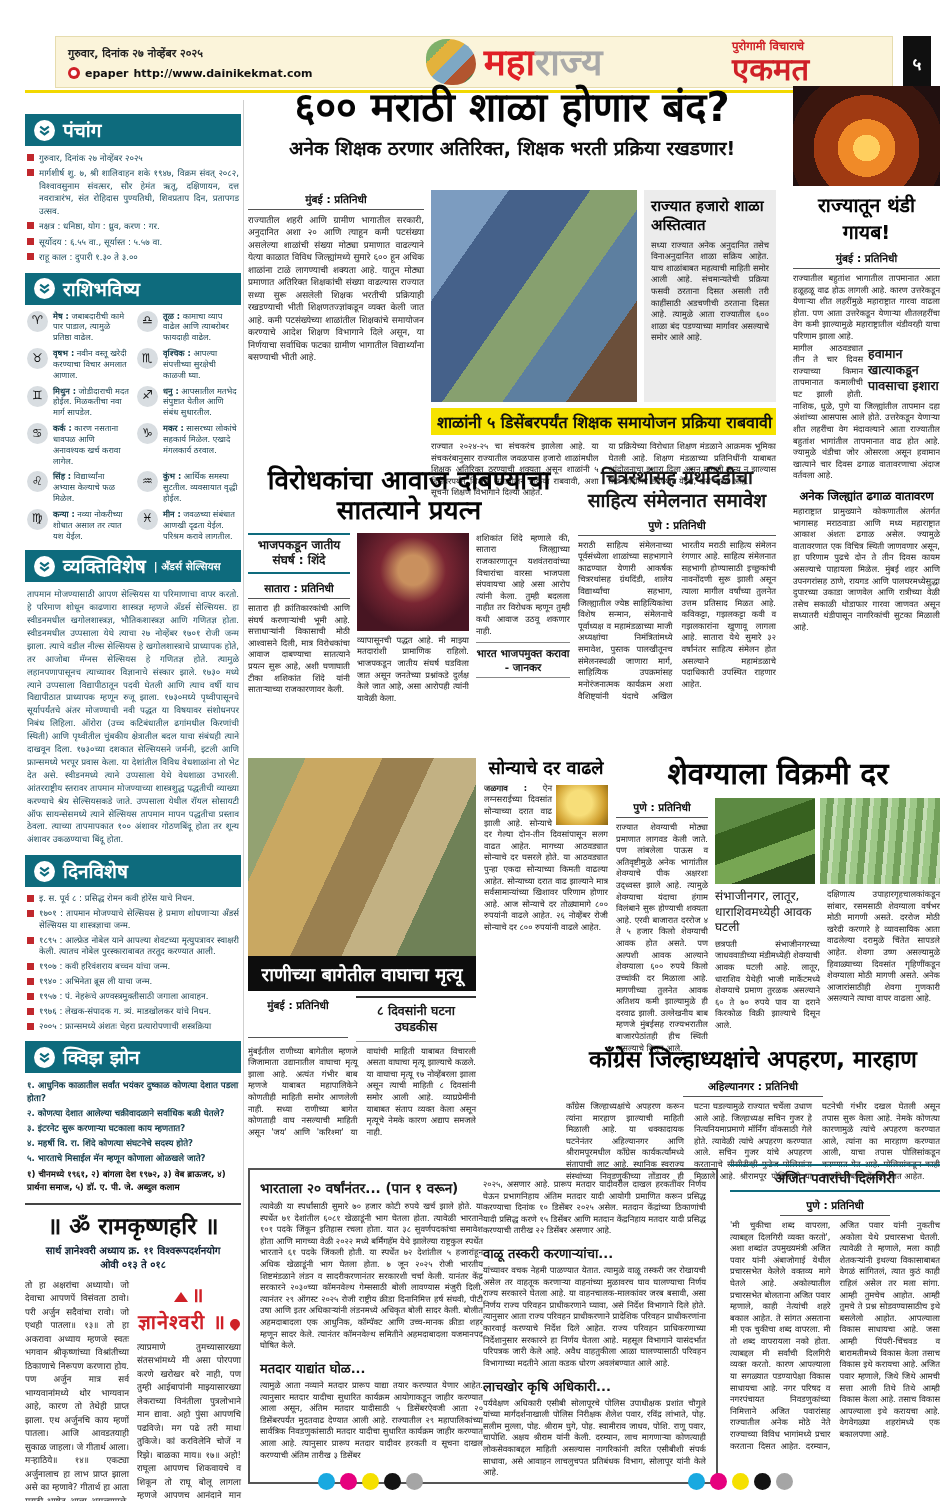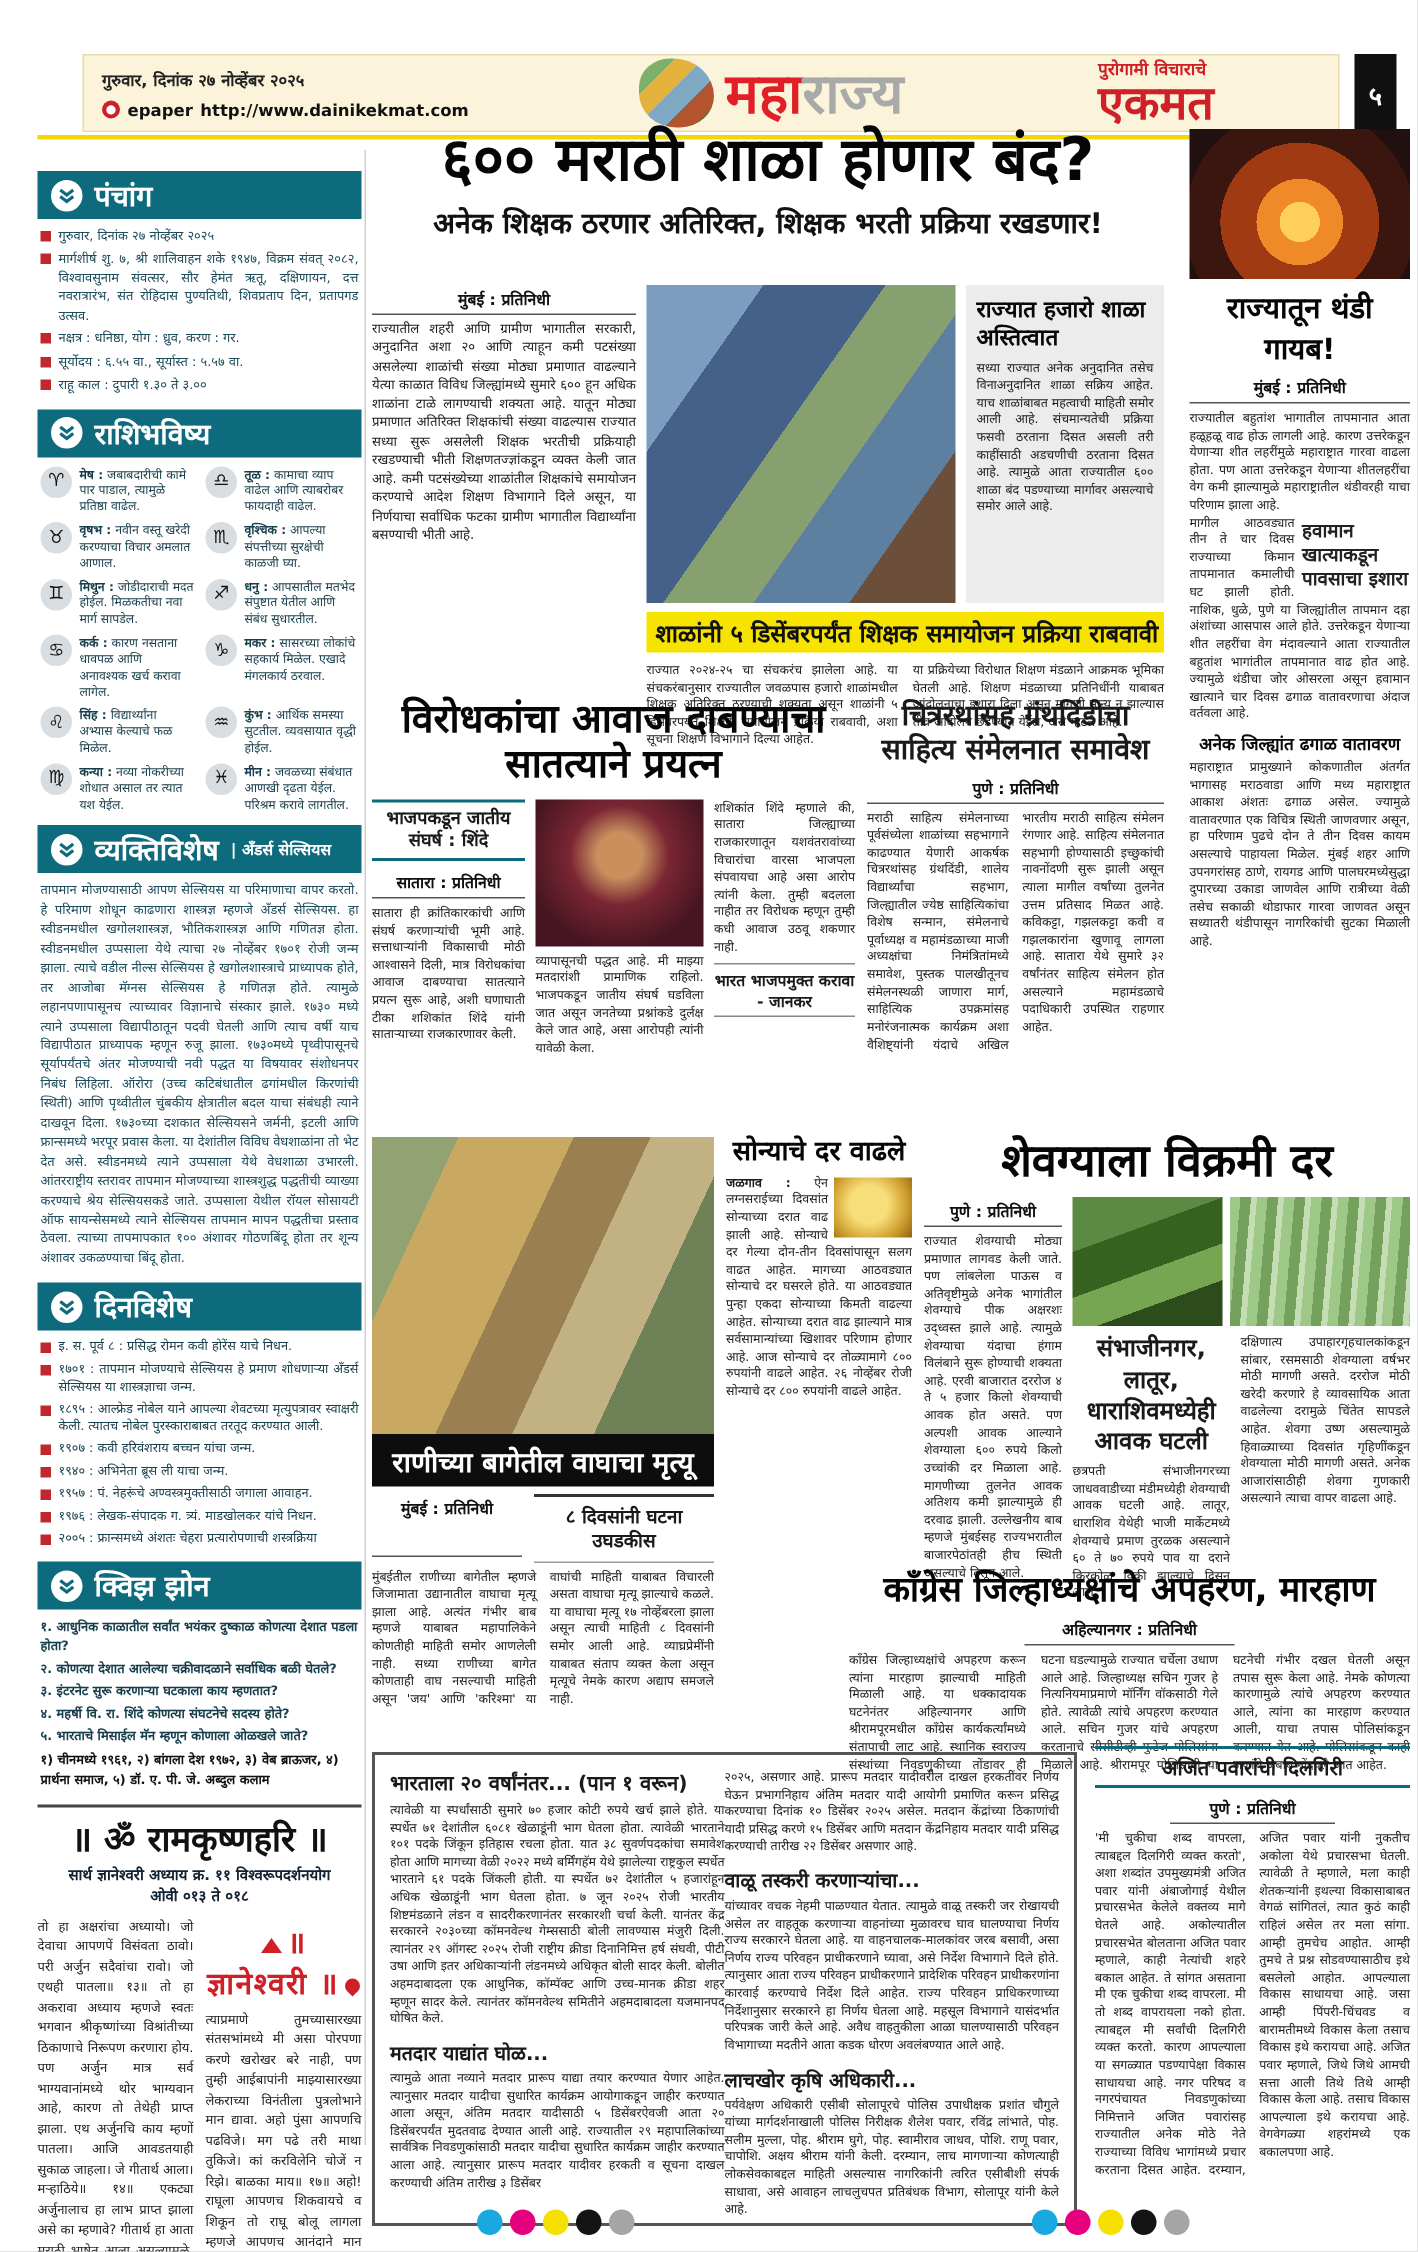--- a/index.html
+++ b/index.html
@@ -95,21 +95,21 @@
 
   .shevga h3 { font-size:30px; font-weight:bold; text-align:center; color:#060606; margin-bottom:5px; }
   .shevga-main { display:flex; gap:7px; }
   .shevga-bodycol { width:92px; }
   .shevga-right { flex:1; }
   .veg-row { display:flex; gap:5px; height:86px; margin-bottom:5px; }
   .veg1 { width:100px; background:linear-gradient(160deg,#5d8a43 0 30%,#37611f 30% 55%,#77a653 55% 75%,#2c4c1b 75%); }
   .veg2 { flex:1; background:repeating-linear-gradient(95deg,#9ec888 0 7px,#74a15c 7px 14px,#c4ddb4 14px 18px); }
   .shevga-bottom { display:flex; gap:7px; }
   .cap-box { width:105px; }
-  .cap-title { font-size:16px; font-weight:bold; line-height:1.3; margin-bottom:3px;text-align:center; }
+  .cap-title { font-size:12px; font-weight:normal; line-height:1.3; margin-bottom:3px; }
 
   .congress h3 { font-size:23px; font-weight:bold; text-align:center; color:#060606; margin-bottom:3px; }
 
   .bharat { border:2px solid #555; padding:9px 10px; }
   .bh-cols { display:grid; grid-template-columns:1fr 1fr; gap:0; }
   .bh-title { font-size:13.5px; font-weight:bold; margin-bottom:4px; }
   .bh-sub { font-size:13px; font-weight:bold; margin:7px 0 3px; }
 
   .chuk-sub { display:block; font-size:13.5px; font-weight:bold; text-align:center; border-top:2px solid #0e6b7d; border-bottom:2px solid #0e6b7d; padding:3px 0; margin:6px 0 4px; }
 </style>

